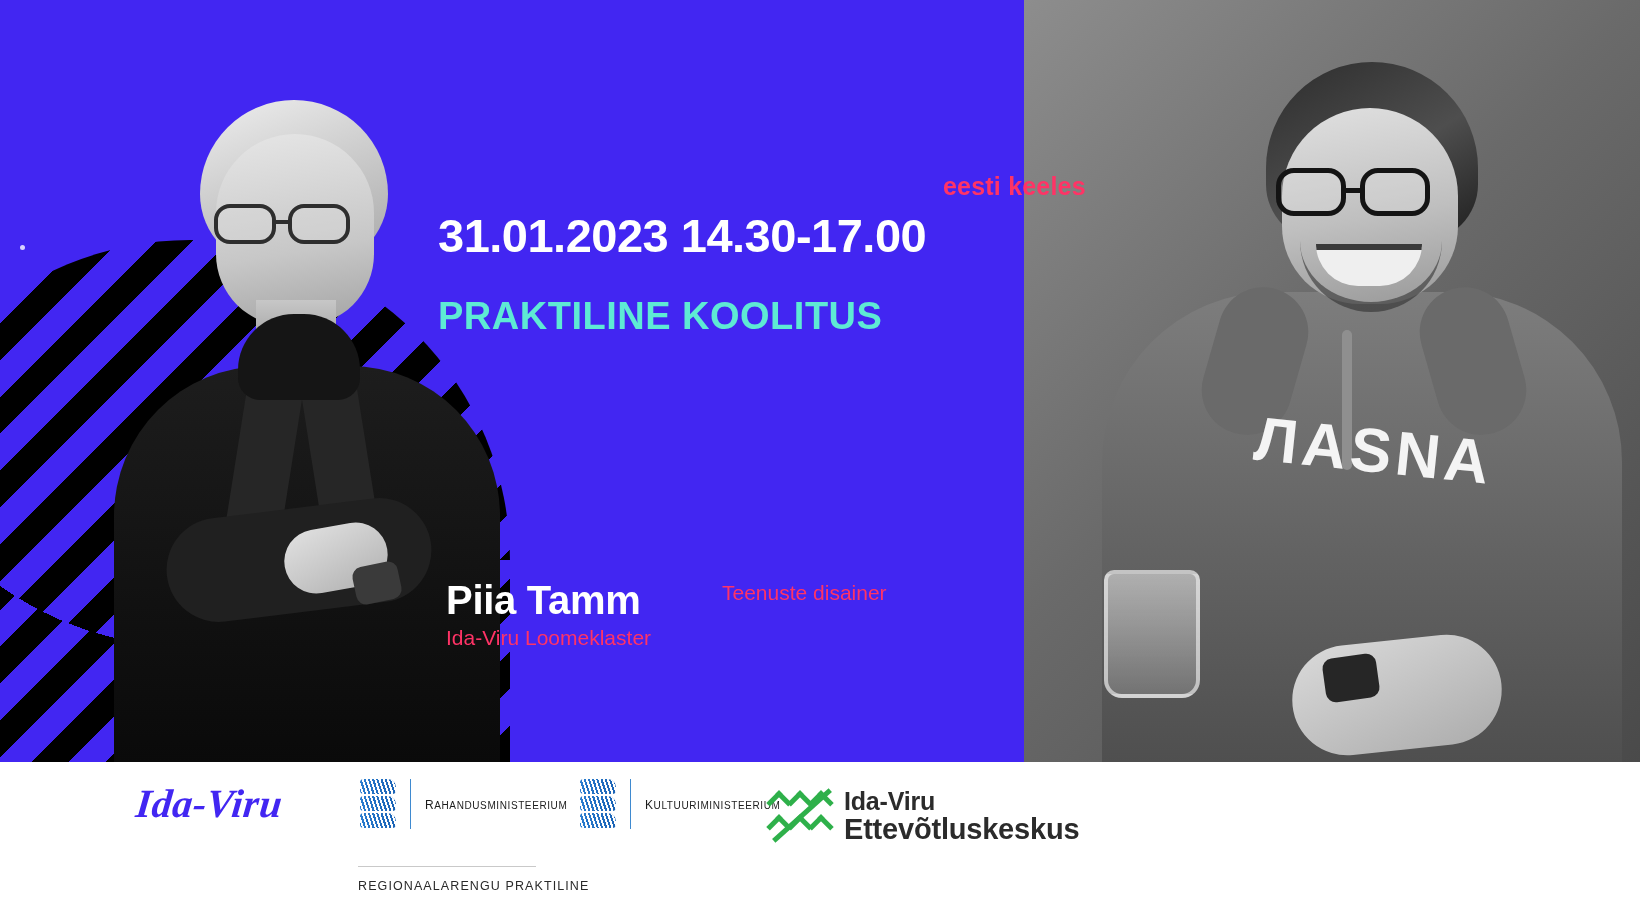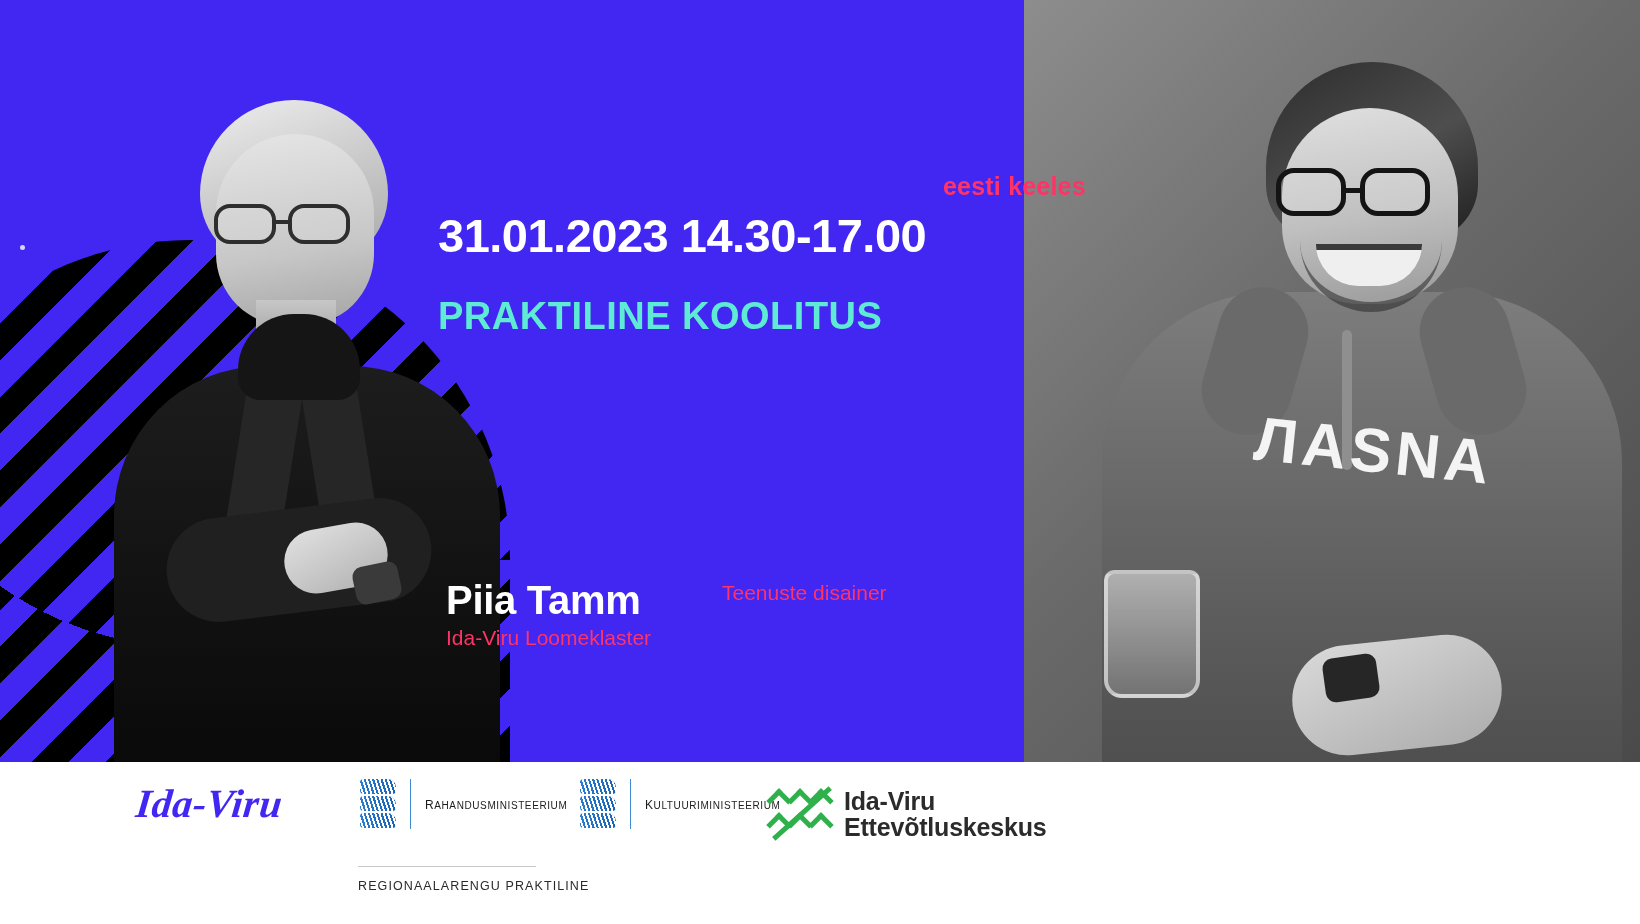--- a/index.html
+++ b/index.html
@@ -373,21 +373,21 @@
   .arrow.a2 { left: 44px; top: 4px; }
   .arrow.a3 { left: 2px;  top: 28px; }
   .arrow.a4 { left: 23px; top: 28px; }
   .arrow.a5 { left: 44px; top: 28px; }
   .arrow-slash {
     position: absolute; left: -4px; top: 23px; width: 76px; height: 5px;
     background: #2eb04a; transform: rotate(-42deg); transform-origin: center;
   }
   .ivek-text { line-height: 1.04; }
   .ivek-l1 { font-size: 25px; font-weight: 700; color: #2b2b2b; letter-spacing: -.2px; }
-  .ivek-l2 { font-size: 25px; font-weight: 700; color: #2b2b2b; letter-spacing: -.2px; }
+  .ivek-l2 { font-size: 29px; font-weight: 700; color: #2b2b2b; letter-spacing: -.2px; }
 </style>
 </head>
 <body>
 
 <div id="banner">
 
   <div class="hero">
 
     <div class="stripe-blob"></div>
     <div class="stripe-blob-tail"></div>

